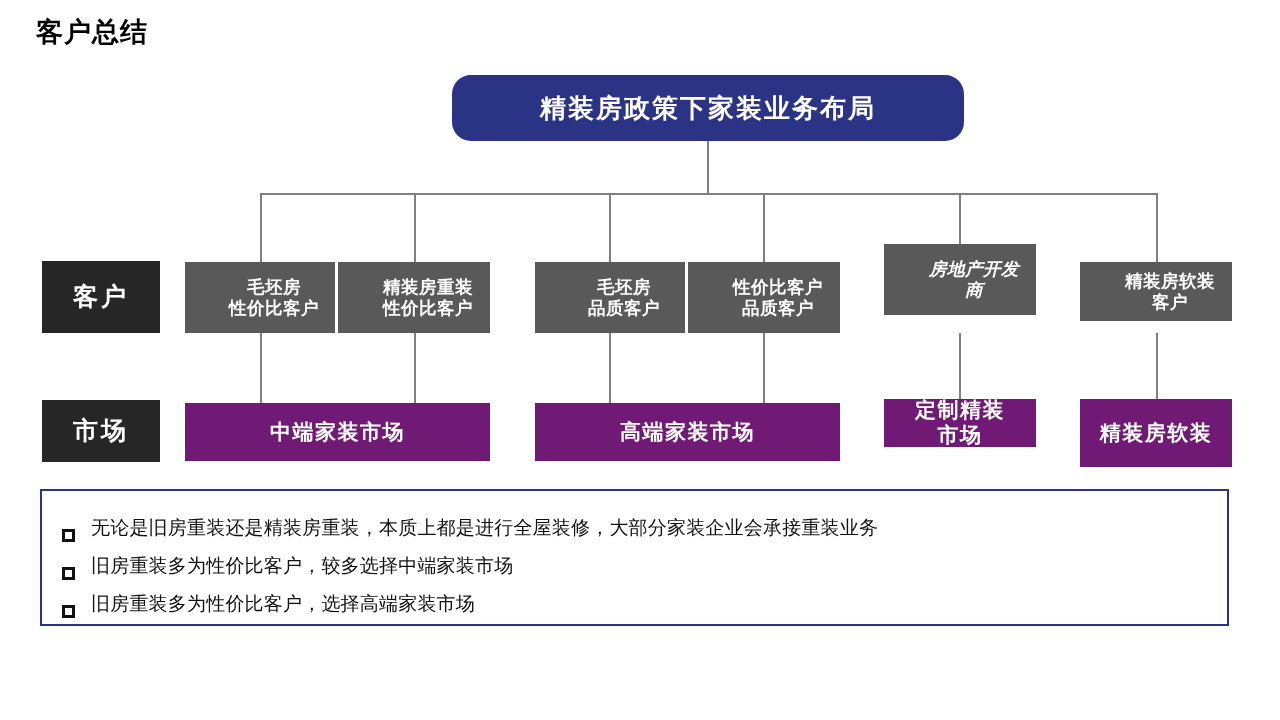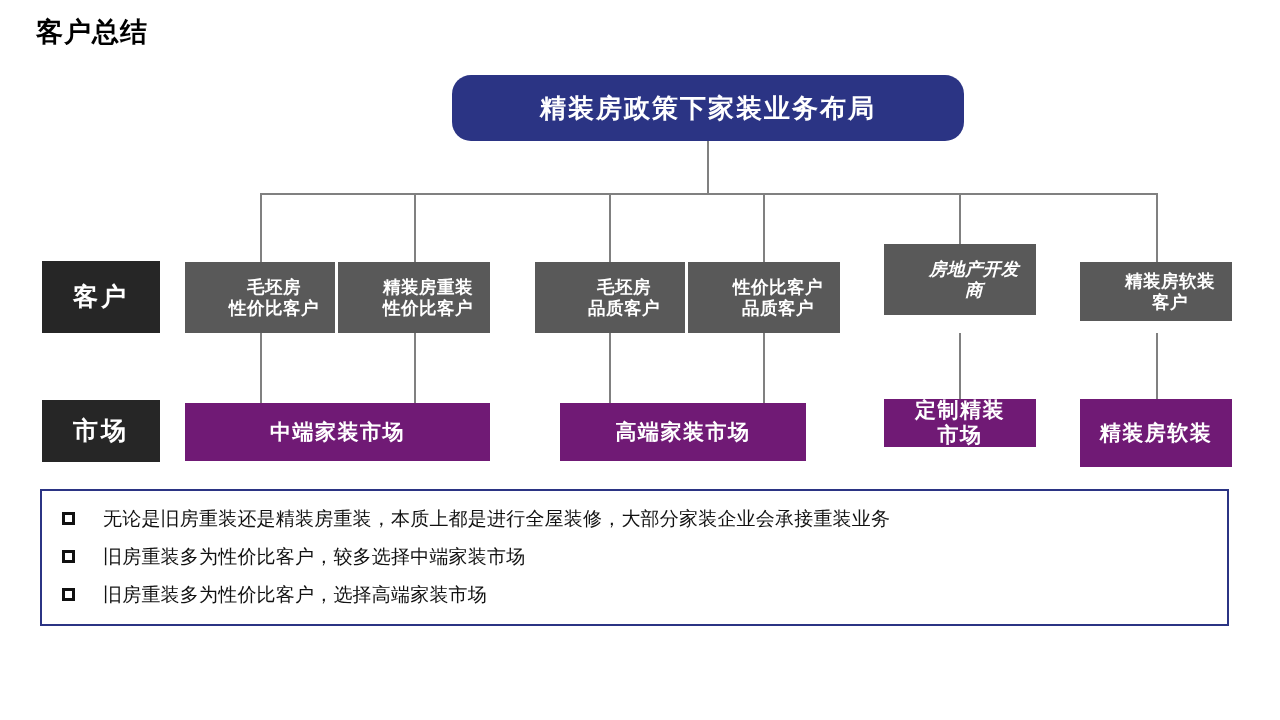--- a/index.html
+++ b/index.html
@@ -40,24 +40,23 @@
   
   #notes {
     position: absolute;
     left: 40px; top: 489px; width: 1189px; height: 137px;
     border: 2px solid #2b3484;
     background: #ffffff;
     padding: 13px 0 0 0;
     z-index: 2;
   }
   .note-row {
-    display: flex; align-items: flex-start;
+    display: flex; align-items: flex-end;
     height: 38px;
     padding-left: 20px;
-    gap: 12px;
   }
   .note-bullet {
     flex: 0 0 auto;
     width: 13px; height: 13px;
     border: 3px solid #111111;
     margin-top: 8px; margin-right: 16px;
   }
   .note-text {
     font-size: 19px; color: #111111; line-height: 1.55;
     letter-spacing: 0.2px; white-space: nowrap;
@@ -132,21 +131,21 @@
   <div class="node node-cust" style="left:1080px; top:262px; width:152px; height:59px;">
     <div>
       <div>精装房软装</div>
       <div>客户</div>
     </div>
   </div>
 
   <div class="node node-market" style="left:185px; top:403px; width:305px; height:58px;">
     <span>中端家装市场</span>
   </div>
-  <div class="node node-market" style="left:560px; top:403px; width:246px; height:58px;">
+  <div class="node node-market" style="left:535px; top:403px; width:305px; height:58px;">
     <span>高端家装市场</span>
   </div>
   <div class="node node-market" style="left:884px; top:399px; width:152px; height:48px;">
     <div>
       <div>定制精装</div>
       <div>市场</div>
     </div>
   </div>
   <div class="node node-market" style="left:1080px; top:399px; width:152px; height:68px;">
     <span>精装房软装</span>

